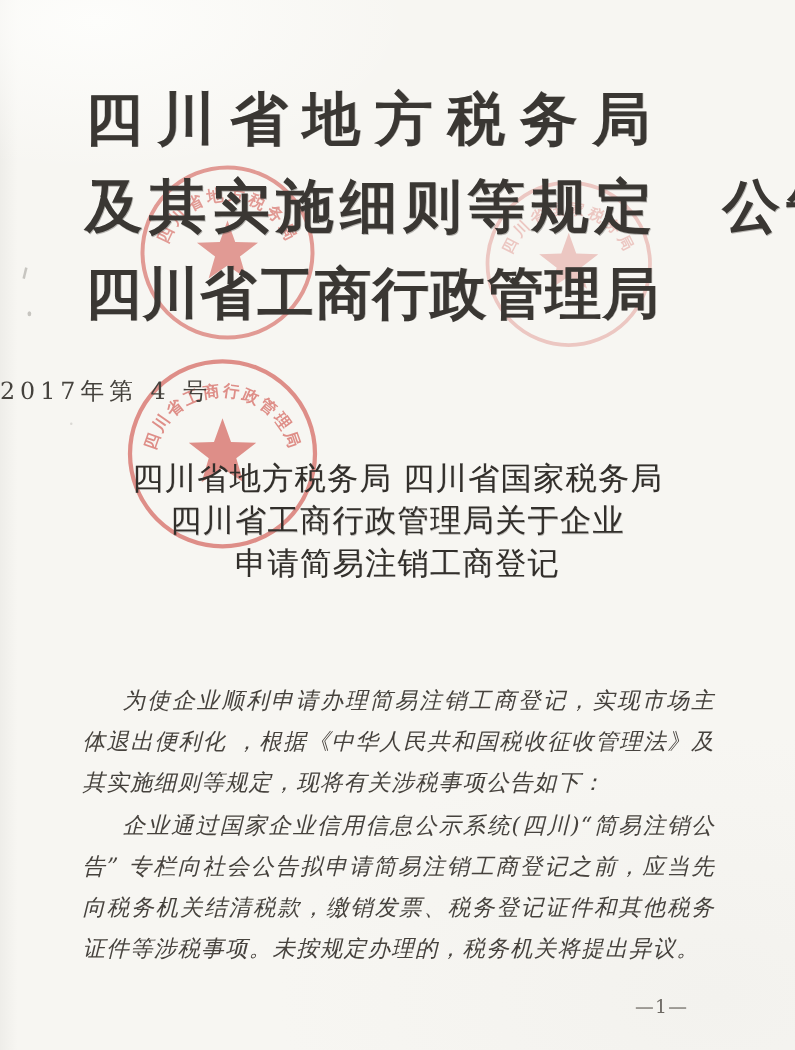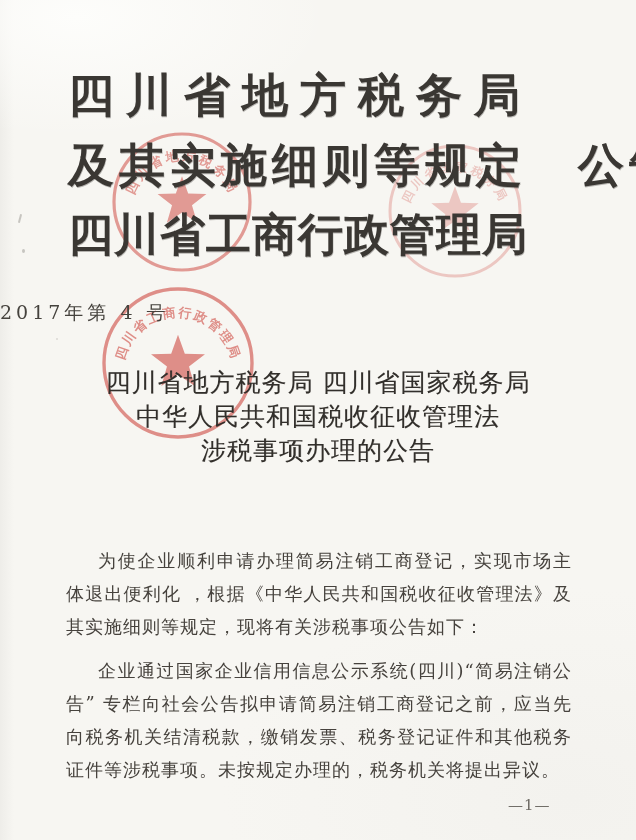--- a/index.html
+++ b/index.html
@@ -45,23 +45,24 @@
     font-size: 25px; line-height: 34px; letter-spacing: 1px;
     text-shadow: 0.4px 0.4px 0 rgba(50,47,43,0.3);
   }
 
   
   .doc-body {
     position: absolute; left: 66px; top: 544px; width: 506px;
     font-size: 18px; line-height: 33px; letter-spacing: 1px;
     color: #46423d;
     text-align: justify;
+    font-style: italic;
   }
   .doc-body p { margin: 0; text-indent: 32px; }
-  .doc-body p + p { margin-top: 11px; }
+  .doc-body p + p { margin-top: 1px; }
 
   
   .page-number {
     position: absolute; left: 508px; top: 796px;
     font-size: 15px; letter-spacing: 1px; color: #6e6a64;
   }
 
   
   .seal { position: absolute; pointer-events: none; }
   .seal-upper-left { left: 107px; top: 127px; opacity: 0.55; }
@@ -119,22 +120,22 @@
   <header class="masthead">
     <div class="m-line m1">四川省地方税务局</div>
     <div class="m-line m2">及其实施细则等规定　公告</div>
     <div class="m-line m3">四川省工商行政管理局</div>
   </header>
 
   <div class="doc-number">2017年第 4 号</div>
 
   <div class="doc-title">
     <div>四川省地方税务局 四川省国家税务局</div>
-    <div>中华人民共和国税收征收管理法</div>
-    <div>涉税事项办理的公告</div>
+    <div>四川省工商行政管理局关于企业</div>
+    <div>申请简易注销工商登记</div>
   </div>
 
   <div class="doc-body">
     <p>为使企业顺利申请办理简易注销工商登记，实现市场主体退出便利化 ，根据《中华人民共和国税收征收管理法》及其实施细则等规定，现将有关涉税事项公告如下：</p>
     <p>企业通过国家企业信用信息公示系统(四川)“简易注销公告” 专栏向社会公告拟申请简易注销工商登记之前，应当先向税务机关结清税款，缴销发票、税务登记证件和其他税务证件等涉税事项。未按规定办理的，税务机关将提出异议。</p>
   </div>
 
   <div class="page-number">—1—</div>
 
   <div class="speck speck-1"></div>

